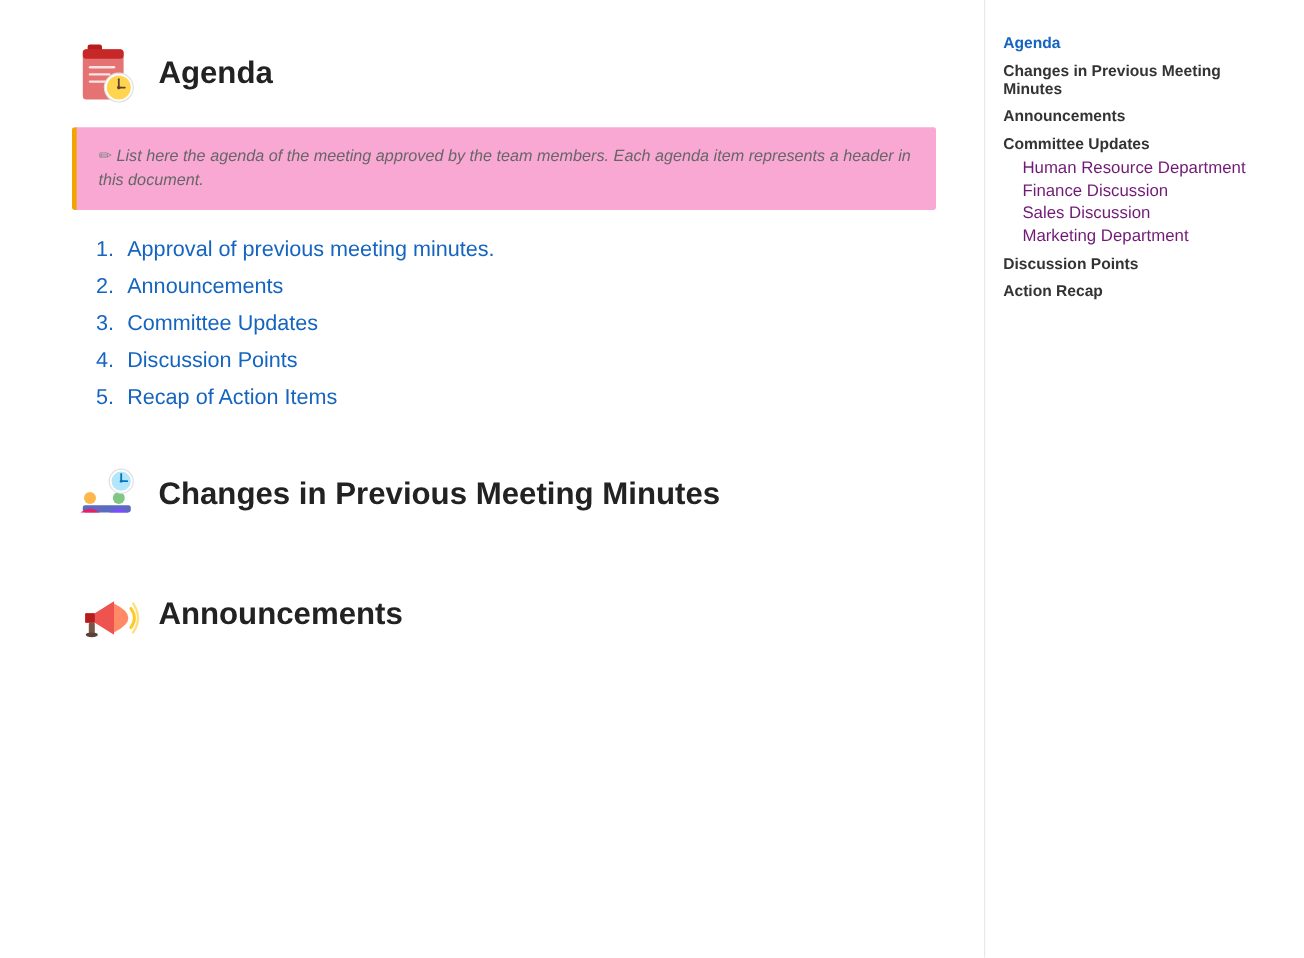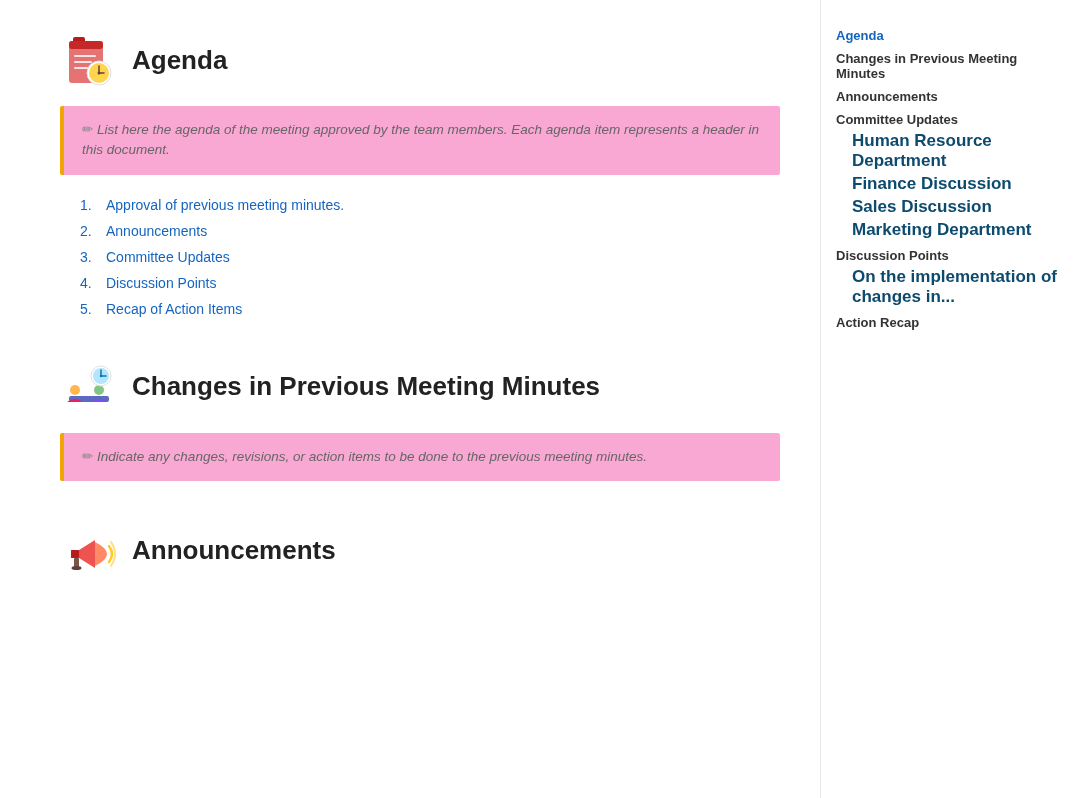--- a/index.html
+++ b/index.html
@@ -89,21 +89,21 @@
     .agenda-list {
       list-style: none;
       padding-left: 20px;
       counter-reset: agenda-counter;
     }
 
     .agenda-list li {
       counter-increment: agenda-counter;
       margin-bottom: 10px;
       color: #1565c0;
-      font-size: 14px;
+      font-size: 18px;
       display: flex;
       gap: 8px;
     }
 
     .agenda-list li::before {
       content: counter(agenda-counter) '.';
       color: #1565c0;
       min-width: 18px;
     }
 
@@ -141,24 +141,24 @@
       margin-bottom: 4px;
       margin-top: 8px;
       font-size: 13px;
     }
 
     .sidebar-item.top-level.active {
       color: #1565c0;
     }
 
     .sidebar-item.sub-level {
-      color: #0c4a6e;
-      font-weight: 700;
+      color: #701a75;
+      font-weight: 400;
       padding-left: 16px;
-      font-size: 17px;
+      font-size: 14px;
       margin-bottom: 3px;
     }
   </style>
 </head>
 <body>
 
 <div class="main-content">
 
   <div class="section">
     <div class="section-header">
@@ -225,23 +225,20 @@
           <circle cx="40" cy="18" r="10" fill="#fff" stroke="#e0e0e0" stroke-width="1"></circle>
           <circle cx="40" cy="18" r="8" fill="#b3e5fc"></circle>
           <line x1="40" y1="18" x2="40" y2="12" stroke="#0277bd" stroke-width="1.5" stroke-linecap="round"></line>
           <line x1="40" y1="18" x2="45" y2="18" stroke="#0277bd" stroke-width="1.5" stroke-linecap="round"></line>
           <circle cx="40" cy="18" r="1.2" fill="#0277bd"></circle>
         </svg>
       </div>
       <h1 class="section-title">Changes in Previous Meeting Minutes</h1>
     </div>
 
-    <div class="info-box">
-      <p>Indicate any changes, revisions, or action items to be done to the previous meeting minutes.</p>
-    </div>
 
   </div>
 
   <div class="section">
     <div class="section-header">
       <div class="section-icon">
 
         <svg width="58" height="58" viewBox="0 0 58 58" xmlns="http://www.w3.org/2000/svg">
 
           <path d="M10 28 L10 36 L18 36 L34 46 L34 18 L18 28 Z" fill="#ef5350"></path>
@@ -293,21 +290,18 @@
   </div>
 
   <div class="sidebar-item sub-level">
     <span>Marketing Department</span>
   </div>
 
   <div class="sidebar-item top-level">
     <span>Discussion Points</span>
   </div>
 
-  <div class="sidebar-item sub-level">
-    <span>On the implementation of changes in...</span>
-  </div>
 
   <div class="sidebar-item top-level">
     <span>Action Recap</span>
   </div>
 
 </div>
 
 </body></html>

